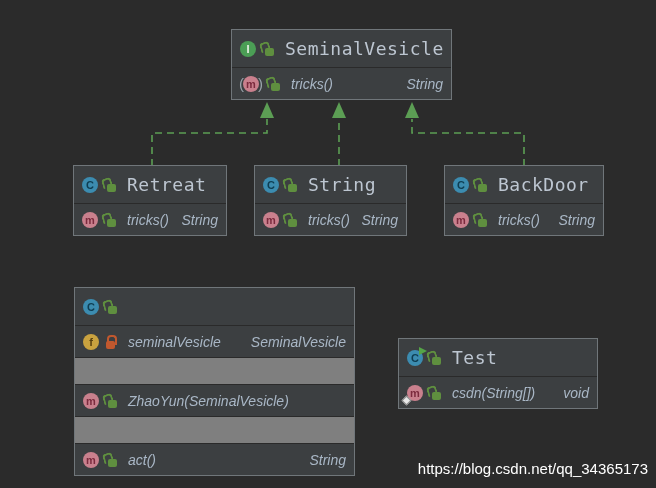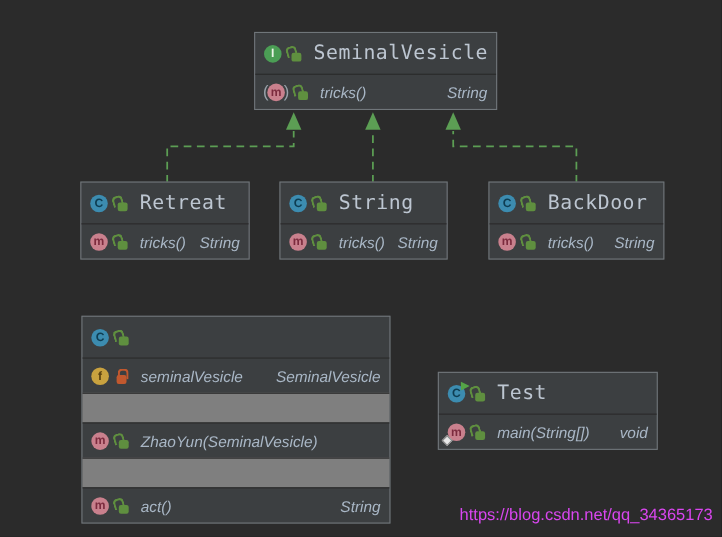--- a/index.html
+++ b/index.html
@@ -55,21 +55,21 @@
     transform:rotate(-16deg);
   }
   .lock .bd{
     position:absolute;left:4px;top:6px;width:9px;height:8px;
     background:#5f8f3f;border-radius:2px;
   }
   .lock.private .sh{border-color:#c1582e;left:3px;transform:none;}
   .lock.private .bd{left:2px;background:#c1582e;}
 
   .watermark{
-    position:absolute;right:8px;bottom:11px;font-size:15px;color:#d946ef;
+    position:absolute;right:8px;bottom:11px;font-size:15px;color:#ffffff;
   }
 </style>
 </head>
 <body>
 
 <div id="canvas">
 
   <svg class="edges">
     <g stroke="#5c9e54" stroke-width="1.6" fill="none" stroke-dasharray="7 5">
       <path d="M152,166 L152,133 L267,133 L267,119"></path>
@@ -213,20 +213,20 @@
           <span class="bd"></span>
         </span>
       <span class="title">Test</span>
     </div>
     <div class="row">
       <span class="ic method static">m</span>
       <span class="lock">
           <span class="sh"></span>
           <span class="bd"></span>
         </span>
-      <span class="label">main(String[])</span>
+      <span class="label">csdn(String[])</span>
       <span class="type">void</span>
     </div>
   </div>
 
   <div class="watermark">https://blog.csdn.net/qq_34365173</div>
 
 </div>
 
 </body></html>

